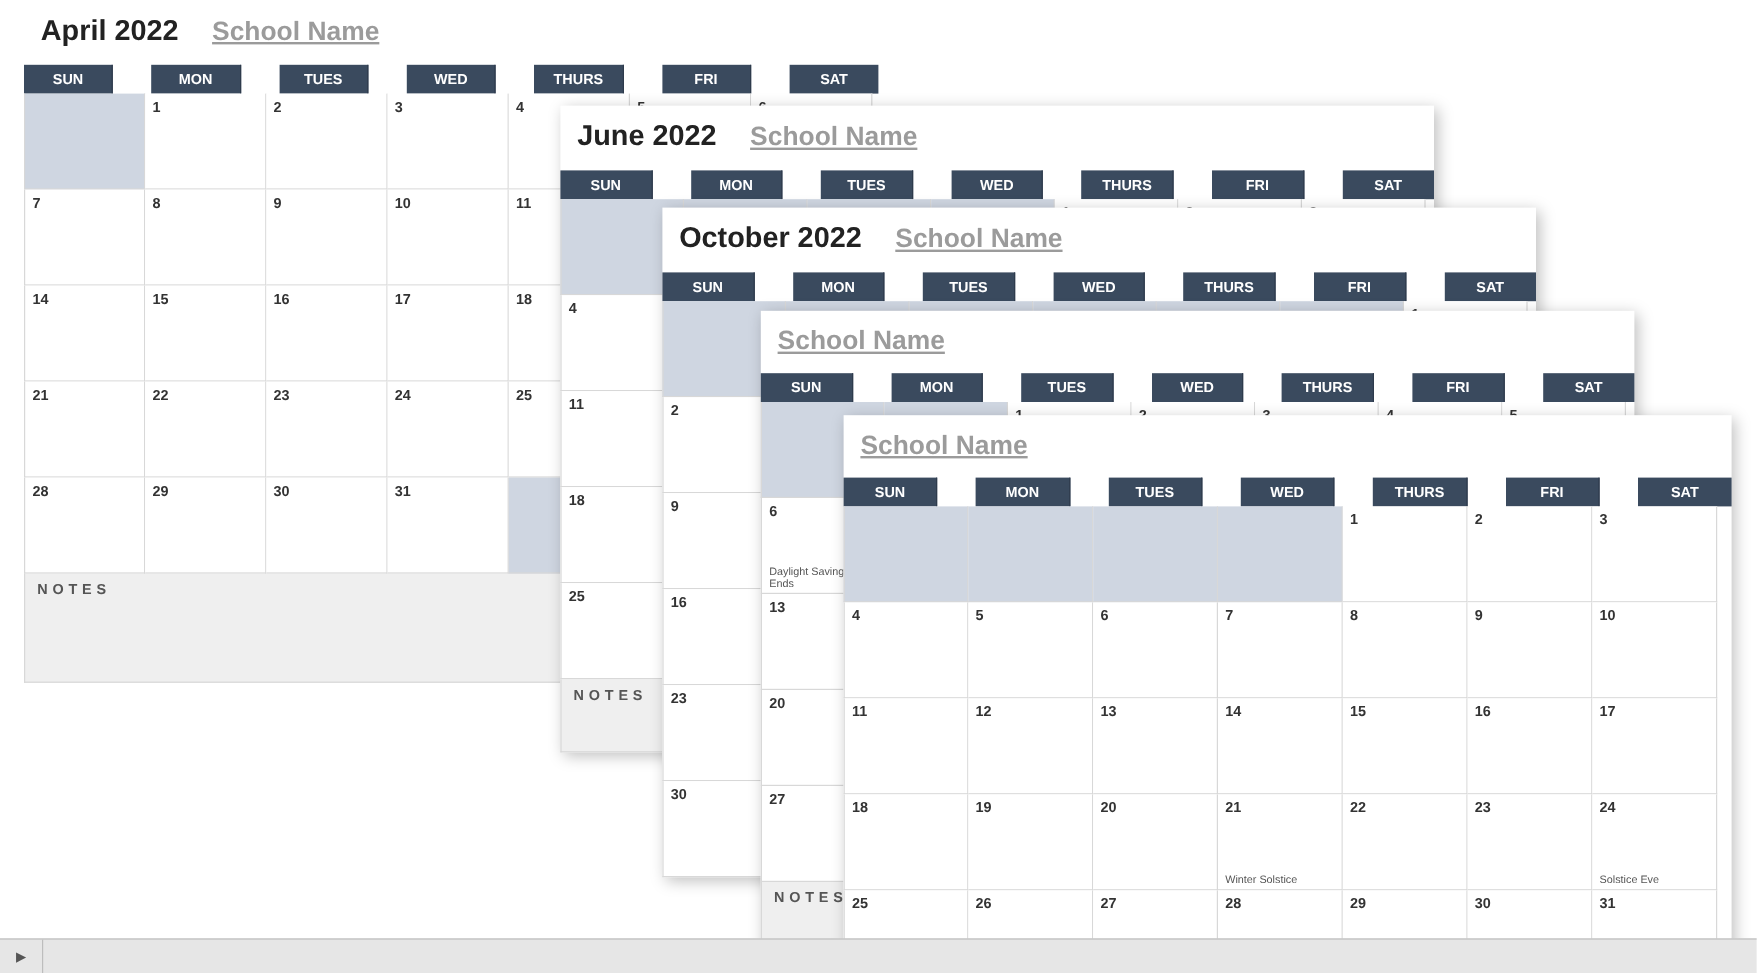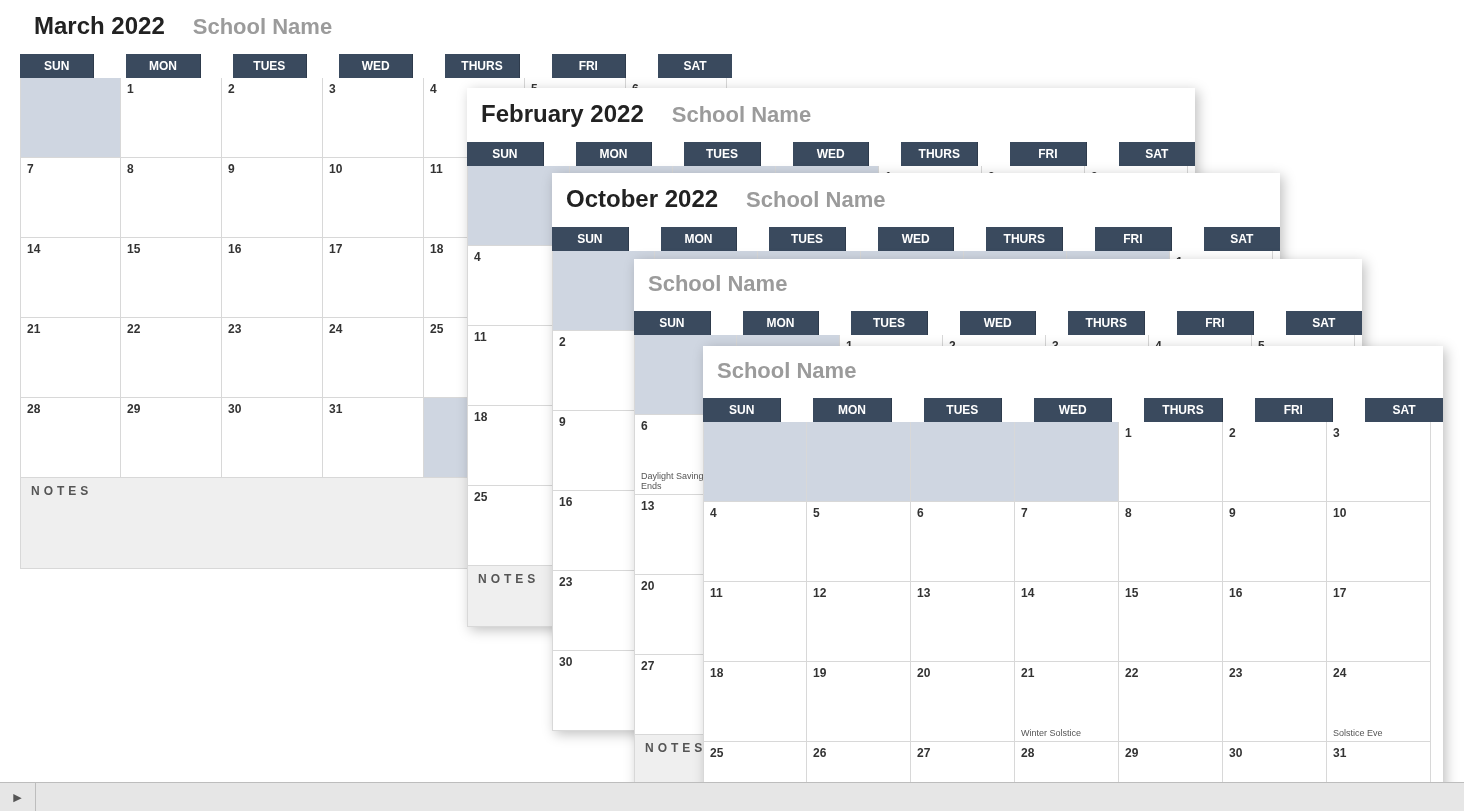--- a/index.html
+++ b/index.html
@@ -28,20 +28,21 @@
   .month-title {
     font-weight: 900;
     font-size: 24px;
     color: #222;
     letter-spacing: 0px;
   }
   .school-name {
     font-weight: 900;
     font-size: 22px;
     color: #9b9b9b;
+    text-decoration: underline;
   }
   .day-header {
     display: flex;
     gap: 32px;
   }
   .dh-cell {
     background: #3a4a5e;
     color: #fff;
     font-weight: bold;
     font-size: 12px;
@@ -124,21 +125,21 @@
     background: #fff;
     font-weight: bold;
     color: #000;
   }
 </style>
 </head>
 <body>
 
 <div class="calendar no-shadow" id="cal-aug" style="left:20px; top:0px; width:712px;">
 <div class="header">
-      <div class="month-title">March 2022</div>
+      <div class="month-title">April 2022</div>
       <div class="school-name">School Name</div>
     </div>
     <div class="day-header">
       <div class="dh-cell" style="width: 101px;">SUN</div>
       <div class="dh-cell" style="width: 101px;">MON</div>
       <div class="dh-cell" style="width: 101px;">TUES</div>
       <div class="dh-cell" style="width: 101px;">WED</div>
       <div class="dh-cell" style="width: 101px;">THURS</div>
       <div class="dh-cell" style="width: 101px;">FRI</div>
       <div class="dh-cell" style="width: 101px;">SAT</div>
@@ -240,21 +241,21 @@
       </div>
       <div class="cell pad" style="height: 80px;"></div>
       <div class="cell pad" style="height: 80px;"></div>
       <div class="cell pad" style="height: 80px;"></div>
     </div>
     <div class="notes tall">NOTES</div>
   </div>
 
 <div class="calendar" id="cal-sep" style="left:467px; top:88px; width:728px;">
 <div class="header">
-      <div class="month-title">February 2022</div>
+      <div class="month-title">June 2022</div>
       <div class="school-name">School Name</div>
     </div>
     <div class="day-header">
       <div class="dh-cell" style="width: 103px;">SUN</div>
       <div class="dh-cell" style="width: 103px;">MON</div>
       <div class="dh-cell" style="width: 103px;">TUES</div>
       <div class="dh-cell" style="width: 103px;">WED</div>
       <div class="dh-cell" style="width: 103px;">THURS</div>
       <div class="dh-cell" style="width: 103px;">FRI</div>
       <div class="dh-cell" style="width: 103px;">SAT</div>

